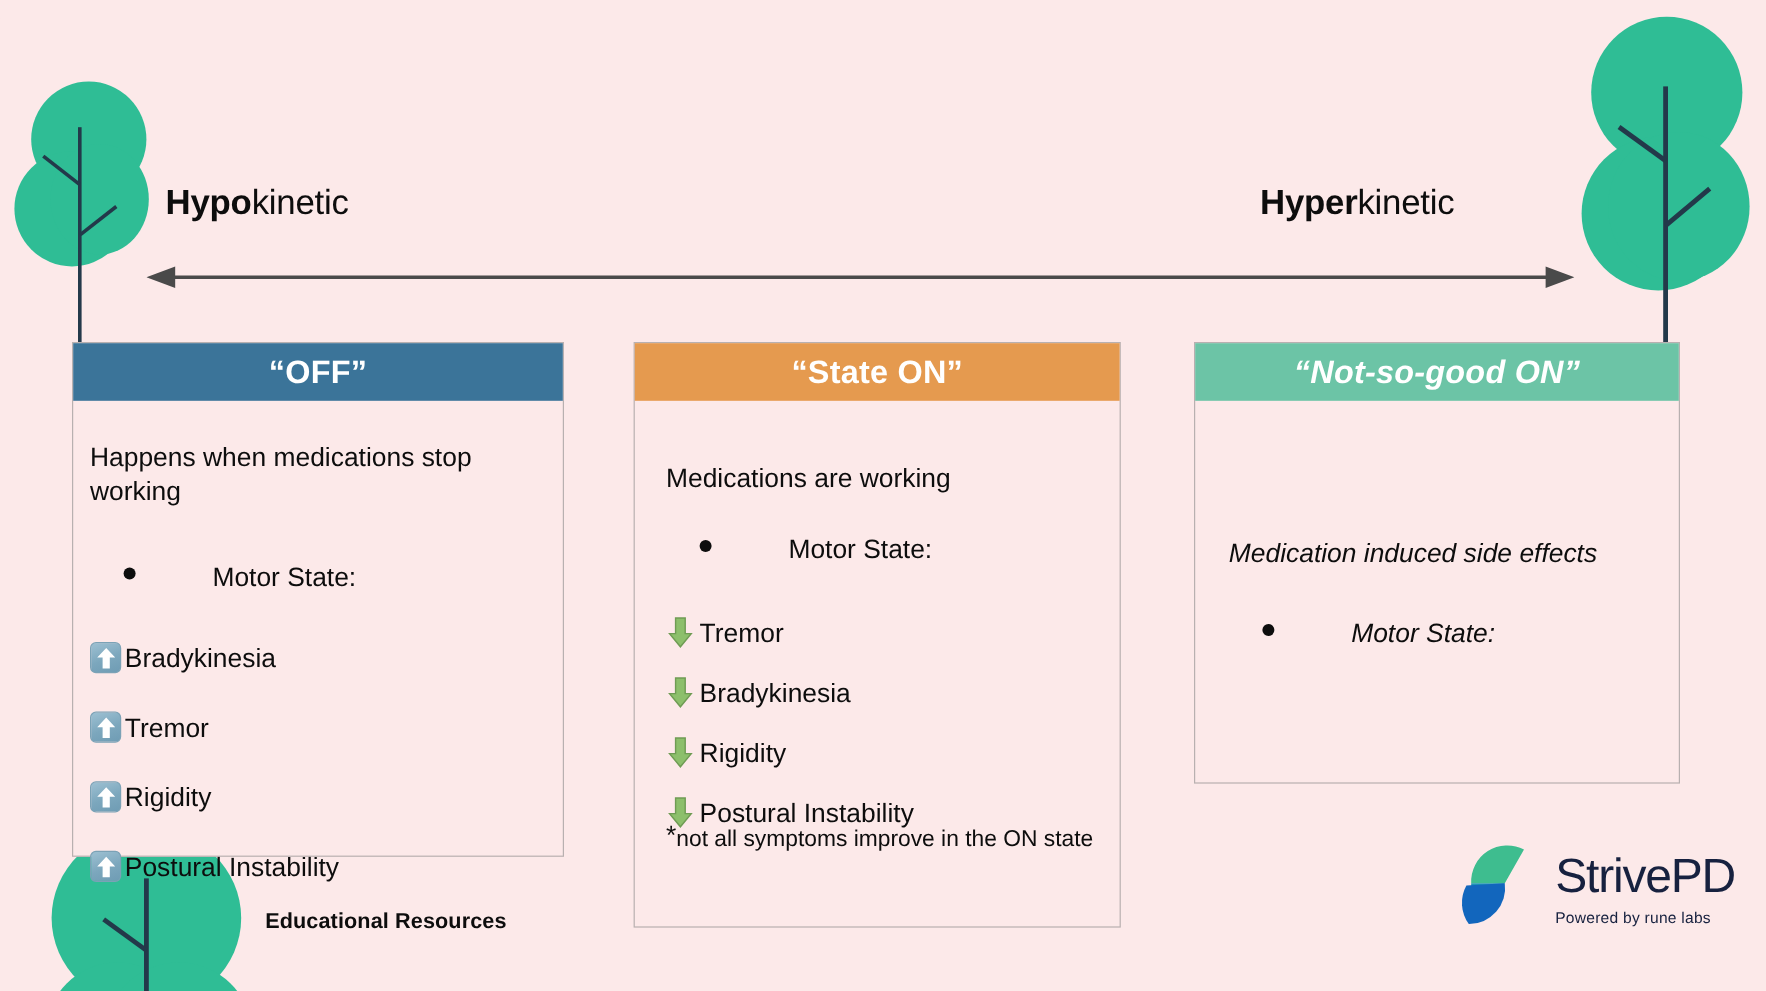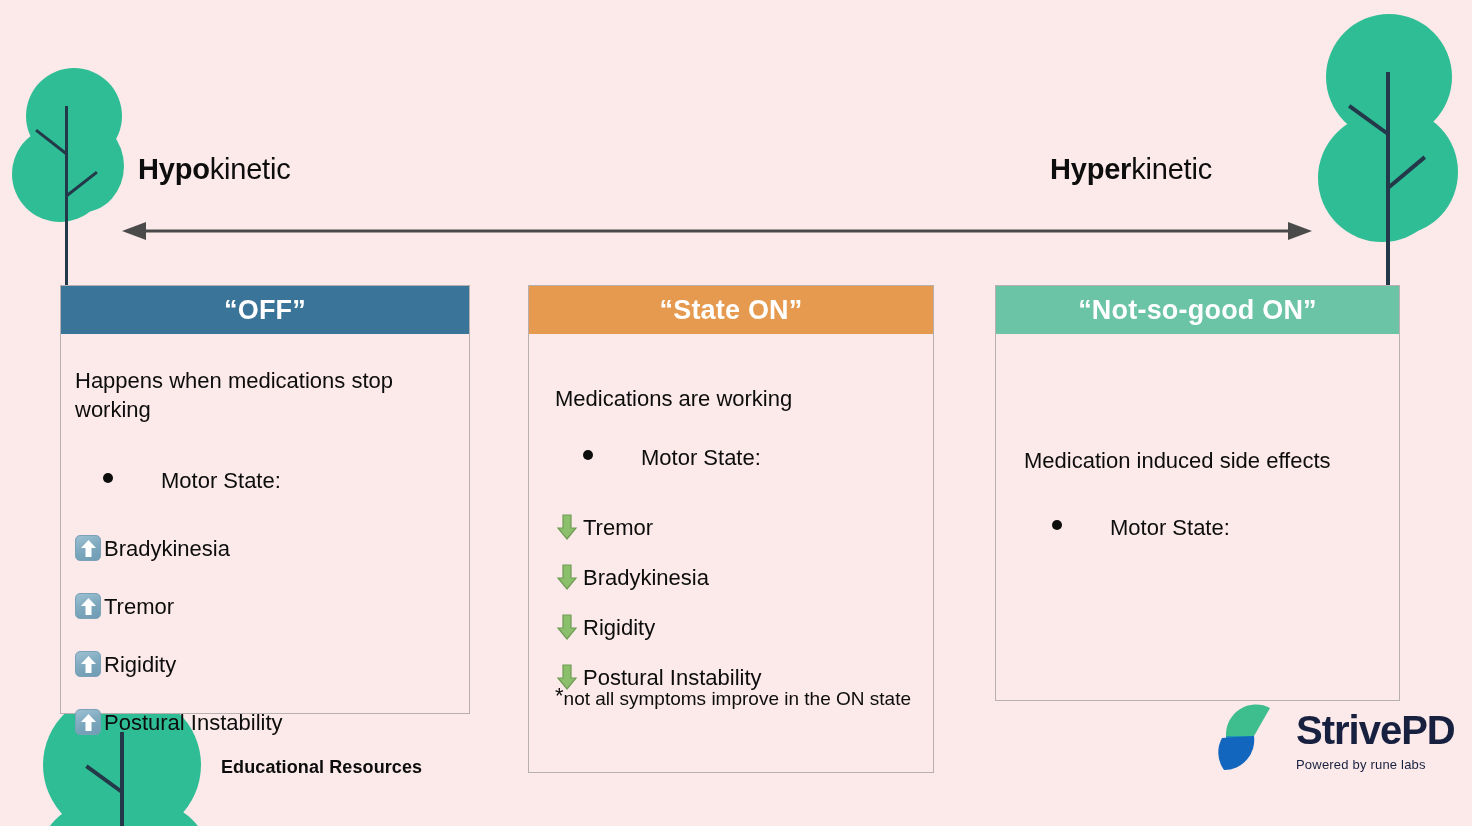--- a/index.html
+++ b/index.html
@@ -101,35 +101,35 @@
   }
   .card-body {
     padding: 0 14px;
     font-size: 22px;
     color: #0d0d0d;
     line-height: 1.32;
   }
 
   #card-off   { left: 60px;  top: 285px; width: 410px; height: 429px; }
   #card-good  { left: 528px; top: 285px; width: 406px; height: 488px; }
-  #card-notso { left: 995px; top: 285px; width: 405px; height: 416px; }
+  #card-notso { left: 995px; top: 285px; width: 405px; height: 368px; font-style: italic; }
 
   #card-off   .card-header { background: #3b7499; }
   #card-good  .card-header { background: #e59a4f; }
   #card-notso .card-header { background: #6cc4a6; }
 
   .intro { margin: 0; }
   #card-off   .intro { padding-top: 32px; }
   #card-good  .intro { padding-top: 38px; padding-left: 12px; margin-top: 12px; }
   #card-notso .intro { padding-top: 112px; padding-left: 14px; }
 
   .motor-row {
     display: flex;
     align-items: baseline;
-    gap: 0;
+    gap: 16px;
   }
   .motor-bullet {
     display: inline-block;
     width: 10px; height: 10px;
     border-radius: 50%;
     background: #0d0d0d;
     margin-left: 28px;
     flex: 0 0 auto;
     position: relative;
     top: -5px;
@@ -197,21 +197,21 @@
     color: #0d0d0d;
     letter-spacing: 0.1px;
   }
 
   #logo { position: absolute; left: 1208px; top: 698px; width: 230px; height: 84px; }
   #logo .mark { position: absolute; left: 0; top: 0; }
   #logo .word {
     position: absolute;
     left: 88px; top: 10px;
     font-size: 40px;
-    font-weight: 700;
+    font-weight: 400;
     color: #17213f;
     letter-spacing: -1px;
   }
   #logo .tagline {
     position: absolute;
     left: 88px; top: 59px;
     font-size: 13px;
     color: #17213f;
     letter-spacing: 0.2px;
   }

